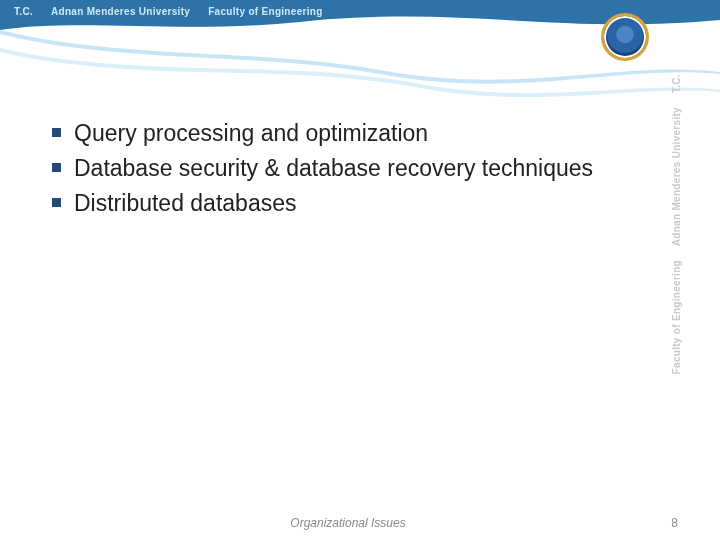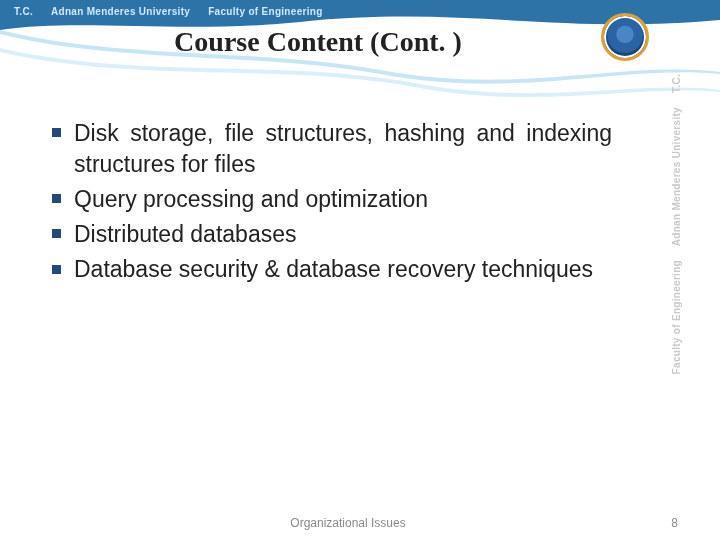--- a/index.html
+++ b/index.html
@@ -72,21 +72,21 @@
     text-align: justify;
     text-justify: inter-word;
   }
   .content li::before {
     content: ""; position: absolute; left: 0; top: 0.45em;
     width: 9px; height: 9px; background: #254a7a;
   }
   .footer {
     position: absolute; bottom: 10px; left: 0; right: 0;
     display: flex; align-items: center; justify-content: center;
-    color: #8a8a8a; font-size: 12px;
+    color: #8a8a8a; font-size: 12px; font-style: italic;
   }
   .page-number {
     position: absolute; bottom: 10px; right: 18px;
     color: #8a8a8a; font-size: 12px;
   }
 </style>
 </head>
 <body>
 <div class="slide">
 
@@ -107,26 +107,24 @@
   </div>
 
   <div class="right-rail">
     <div class="vcol">
       <span class="vtxt">T.C.</span>
       <span class="vtxt">Adnan Menderes University</span>
       <span class="vtxt">Faculty of Engineering</span>
     </div>
   </div>
 
-  <h1 class="slide-title">Course Content (Cont. )</h1>
 
   <div class="content">
     <ul>
-      <li>Disk storage, file structures, hashing and indexing structures for files</li>
       <li>Query processing and optimization</li>
+      <li>Database security &amp; database recovery techniques</li>
       <li>Distributed databases</li>
-      <li>Database security &amp; database recovery techniques</li>
     </ul>
   </div>
 
   <div class="footer">Organizational Issues</div>
   <div class="page-number">8</div>
 </div>
 
 </body></html>

